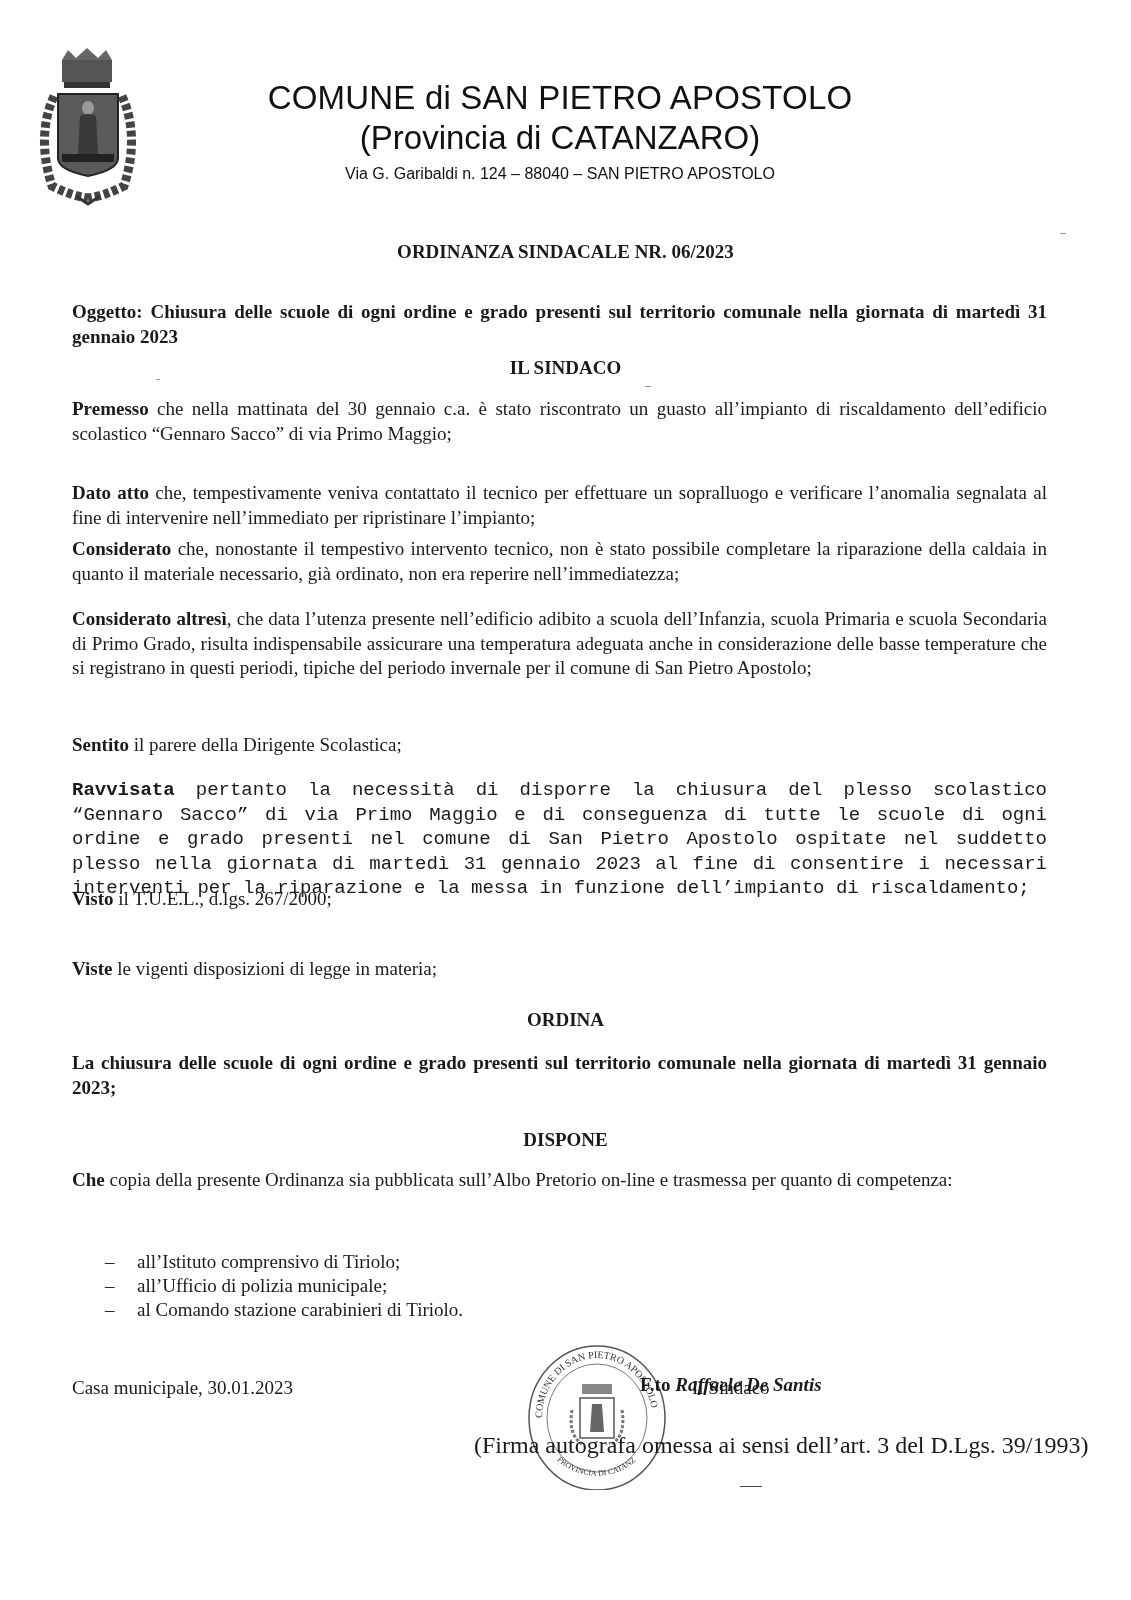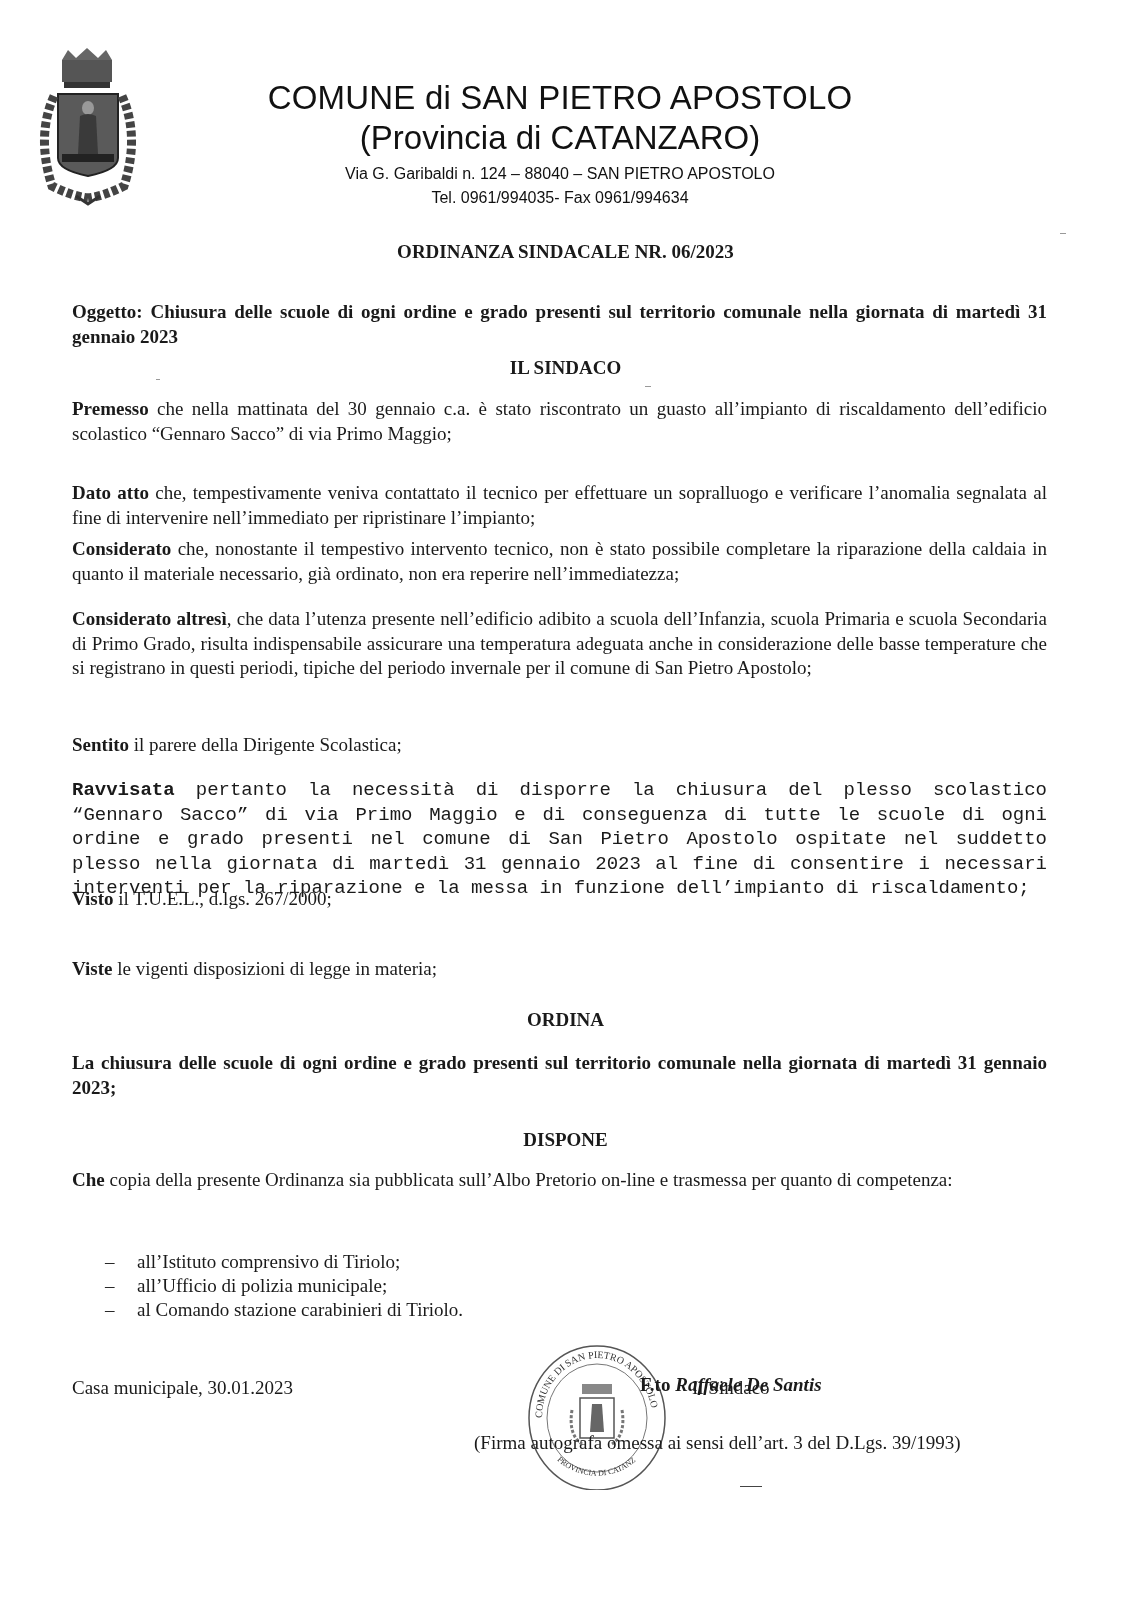--- a/index.html
+++ b/index.html
@@ -23,21 +23,21 @@
     .para { position: absolute; left: 72px; width: 975px; font-size: 19px; line-height: 24.5px; text-align: justify; }
 
     .list { position: absolute; left: 105px; top: 1250px; font-size: 19px; line-height: 24px; margin: 0; padding: 0; list-style: none; }
     .list li { display: flex; }
     .list .dash { width: 32px; }
 
     .date { position: absolute; left: 72px; top: 1377px; font-size: 19px; }
     .sign1 { position: absolute; left: 692px; top: 1377px; font-size: 19px; }
     .sign2 { position: absolute; left: 640px; top: 1374px; font-size: 19px; font-weight: bold; }
     .sign2 i { font-style: italic; }
-    .sign3 { position: absolute; left: 474px; top: 1432px; font-size: 19px; }
+    .sign3 { position: absolute; left: 474px; top: 1432px; font-size: 24px; }
     .stamp { position: absolute; left: 522px; top: 1340px; width: 150px; height: 150px; }
     .speck { position: absolute; background: #999; height: 1px; }
   </style>
 </head>
 <body>
 
 <div class="crest">
   <svg width="112" height="160" viewBox="0 0 112 160">
 
     <rect x="30" y="14" width="50" height="22" fill="#555"></rect>
@@ -53,21 +53,20 @@
     <path d="M22 50 Q4 90 20 140 Q40 150 56 152" fill="none" stroke="#444" stroke-width="9" stroke-dasharray="6 3"></path>
     <path d="M90 50 Q108 90 92 140 Q72 150 56 152" fill="none" stroke="#444" stroke-width="9" stroke-dasharray="6 3"></path>
     <path d="M44 150 L56 158 L68 150" fill="none" stroke="#333" stroke-width="3"></path>
   </svg>
 </div>
 
 <div class="hdr">
   <div class="t1">COMUNE di  SAN PIETRO APOSTOLO</div>
   <div class="t2">(Provincia di CATANZARO)</div>
   <div class="t3">Via G. Garibaldi n. 124  – 88040 – SAN PIETRO APOSTOLO</div>
-  <div class="t4">Tel. 0961/994035- Fax 0961/994634</div>
 </div>
 
 <div class="center-h" style="top:240px;">ORDINANZA SINDACALE NR.  06/2023</div>
 
 <div class="body-text justify" style="top:286px; line-height:25px;">
   <span class="b">Oggetto:</span><span class="b"> Chiusura delle scuole di ogni ordine e grado presenti sul territorio comunale nella giornata di martedì 31 gennaio 2023</span>
 </div>
 
 <div class="center-h" style="top:356px;">IL SINDACO</div>
 

